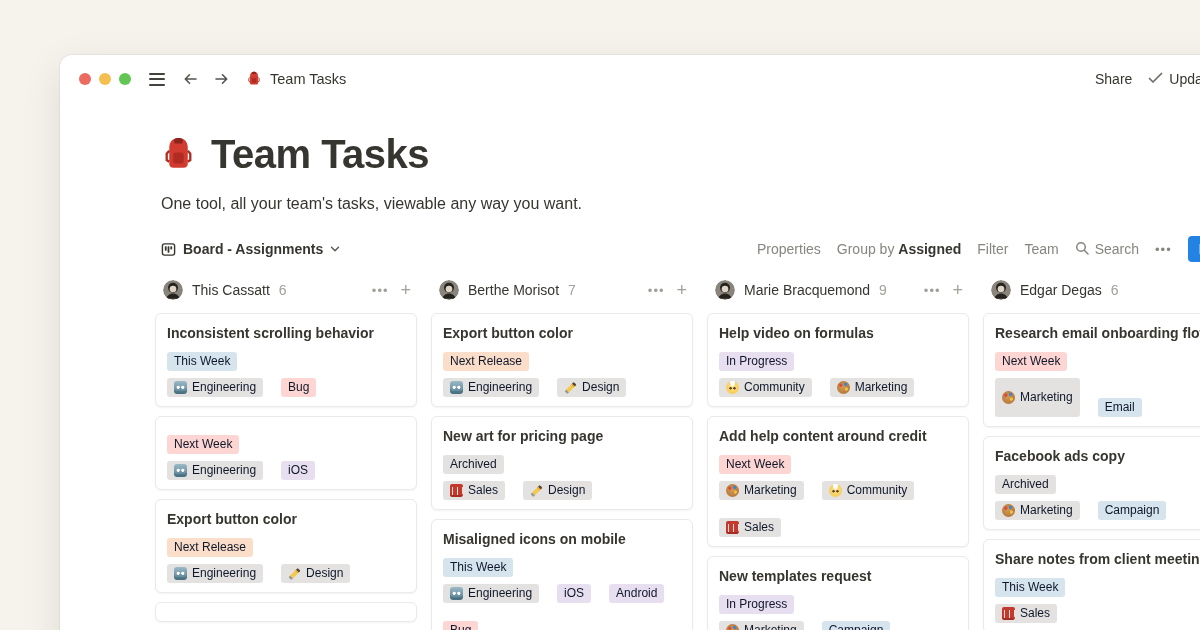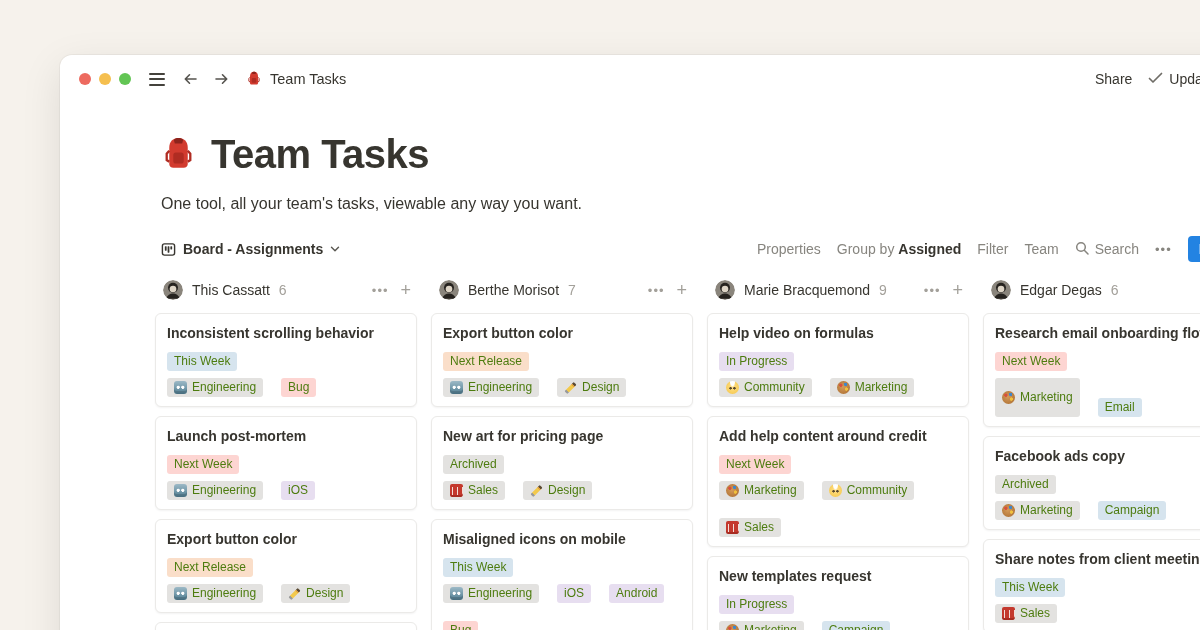--- a/index.html
+++ b/index.html
@@ -54,21 +54,21 @@
   .card {
     background:#fff; border:1px solid #ebeae8; border-radius:6px;
     box-shadow:0 1px 2px rgba(15,15,15,.05);
     padding:9px 11px; margin-bottom:9px; cursor:pointer;
   }
   .card-title { font-size:14px; font-weight:600; line-height:20px; color:#37352f; }
   .card-status { margin-top:8px; }
   .card-tags { margin-top:7px; display:flex; flex-wrap:wrap; gap:18px; }
   .pill {
     display:inline-flex; align-items:center; font-size:12px; line-height:15px;
-    padding:2px 7px; border-radius:3px; color:#4d7c0f; white-space:nowrap;
+    padding:2px 7px; border-radius:3px; color:#0f172a; white-space:nowrap;
   }
   
   .tag-icon { width:13px; height:13px; display:inline-block; margin-right:5px; flex:none; position:relative; }
   .icon-robot { border-radius:3px;
     background:
       radial-gradient(circle at 32% 48%, #fff 1.3px, rgba(255,255,255,0) 1.9px),
       radial-gradient(circle at 68% 48%, #fff 1.3px, rgba(255,255,255,0) 1.9px),
       linear-gradient(180deg,#9cb9c6,#527f93);
     box-shadow:inset 0 -3px 0 rgba(40,60,70,.25); }
   .icon-pencil { background:none; }
@@ -219,21 +219,20 @@
   <div class="card">
     <div class="card-title">Inconsistent scrolling behavior</div>
     <div class="card-status"><span class="pill" style="background: rgb(214, 228, 238);">This Week</span></div>
     <div class="card-tags">
               <span class="pill" style="background: rgb(227, 226, 224);"><span class="tag-icon icon-robot"></span>Engineering</span>
               <span class="pill" style="background: rgb(253, 213, 210);">Bug</span>
             </div>
   </div>
 
   <div class="card">
-    <div class="card-title">Launch post-mortem</div>
     <div class="card-status"><span class="pill" style="background: rgb(253, 213, 210);">Next Week</span></div>
     <div class="card-tags">
               <span class="pill" style="background: rgb(227, 226, 224);"><span class="tag-icon icon-robot"></span>Engineering</span>
               <span class="pill" style="background: rgb(231, 222, 240);">iOS</span>
             </div>
   </div>
 
   <div class="card">
     <div class="card-title">Export button color</div>
     <div class="card-status"><span class="pill" style="background: rgb(250, 222, 201);">Next Release</span></div>

